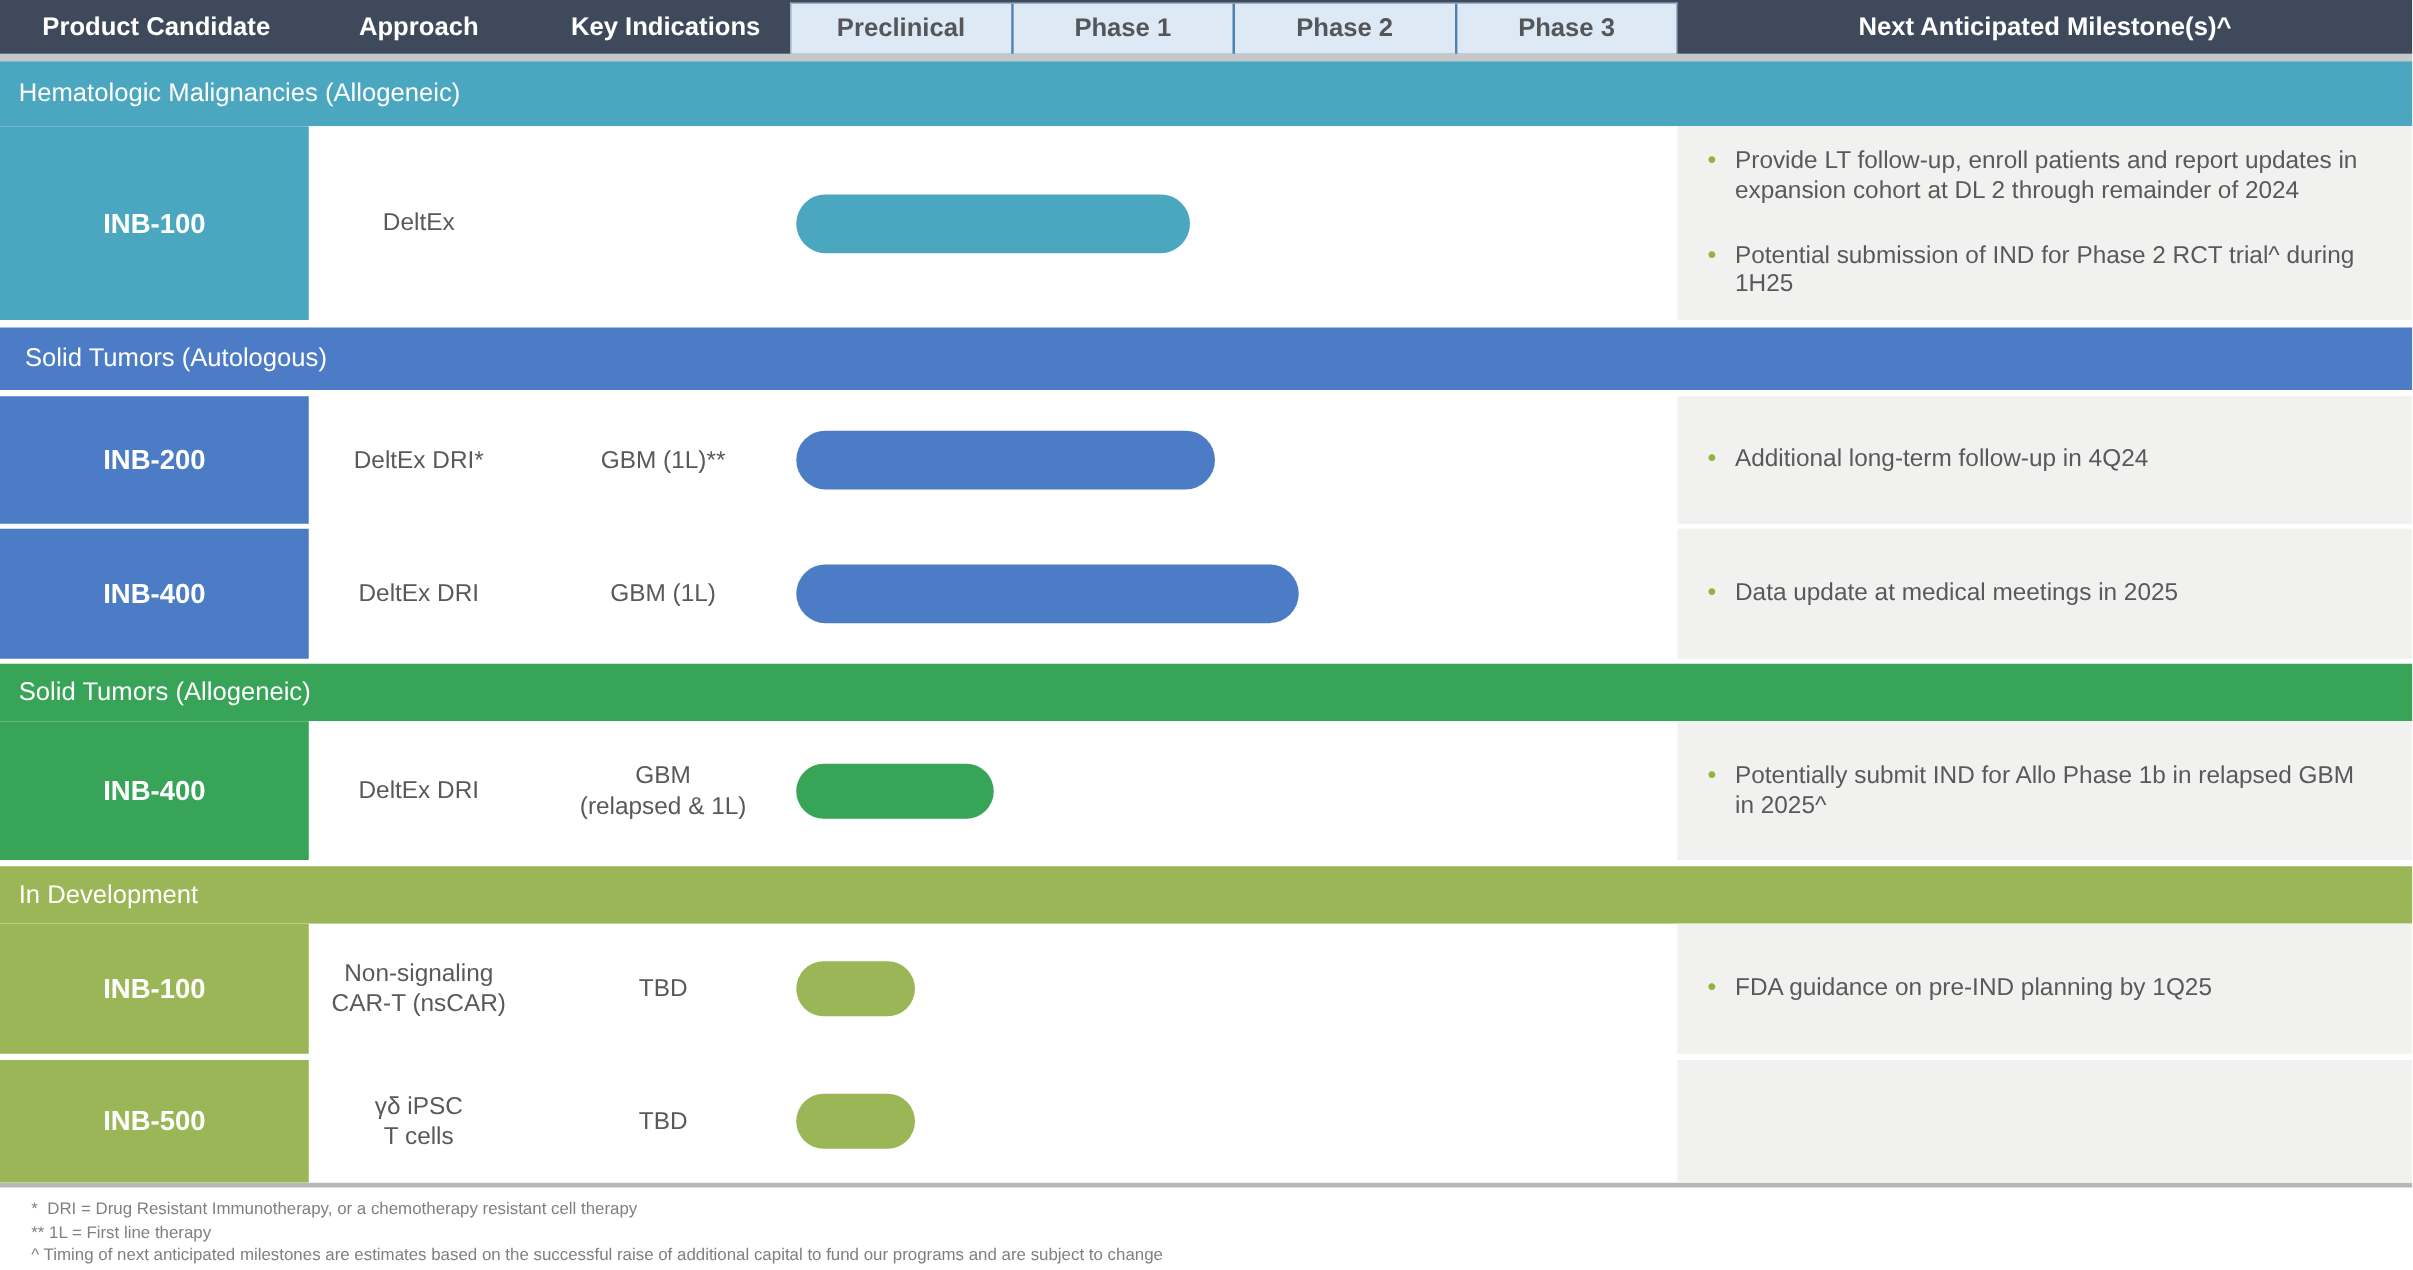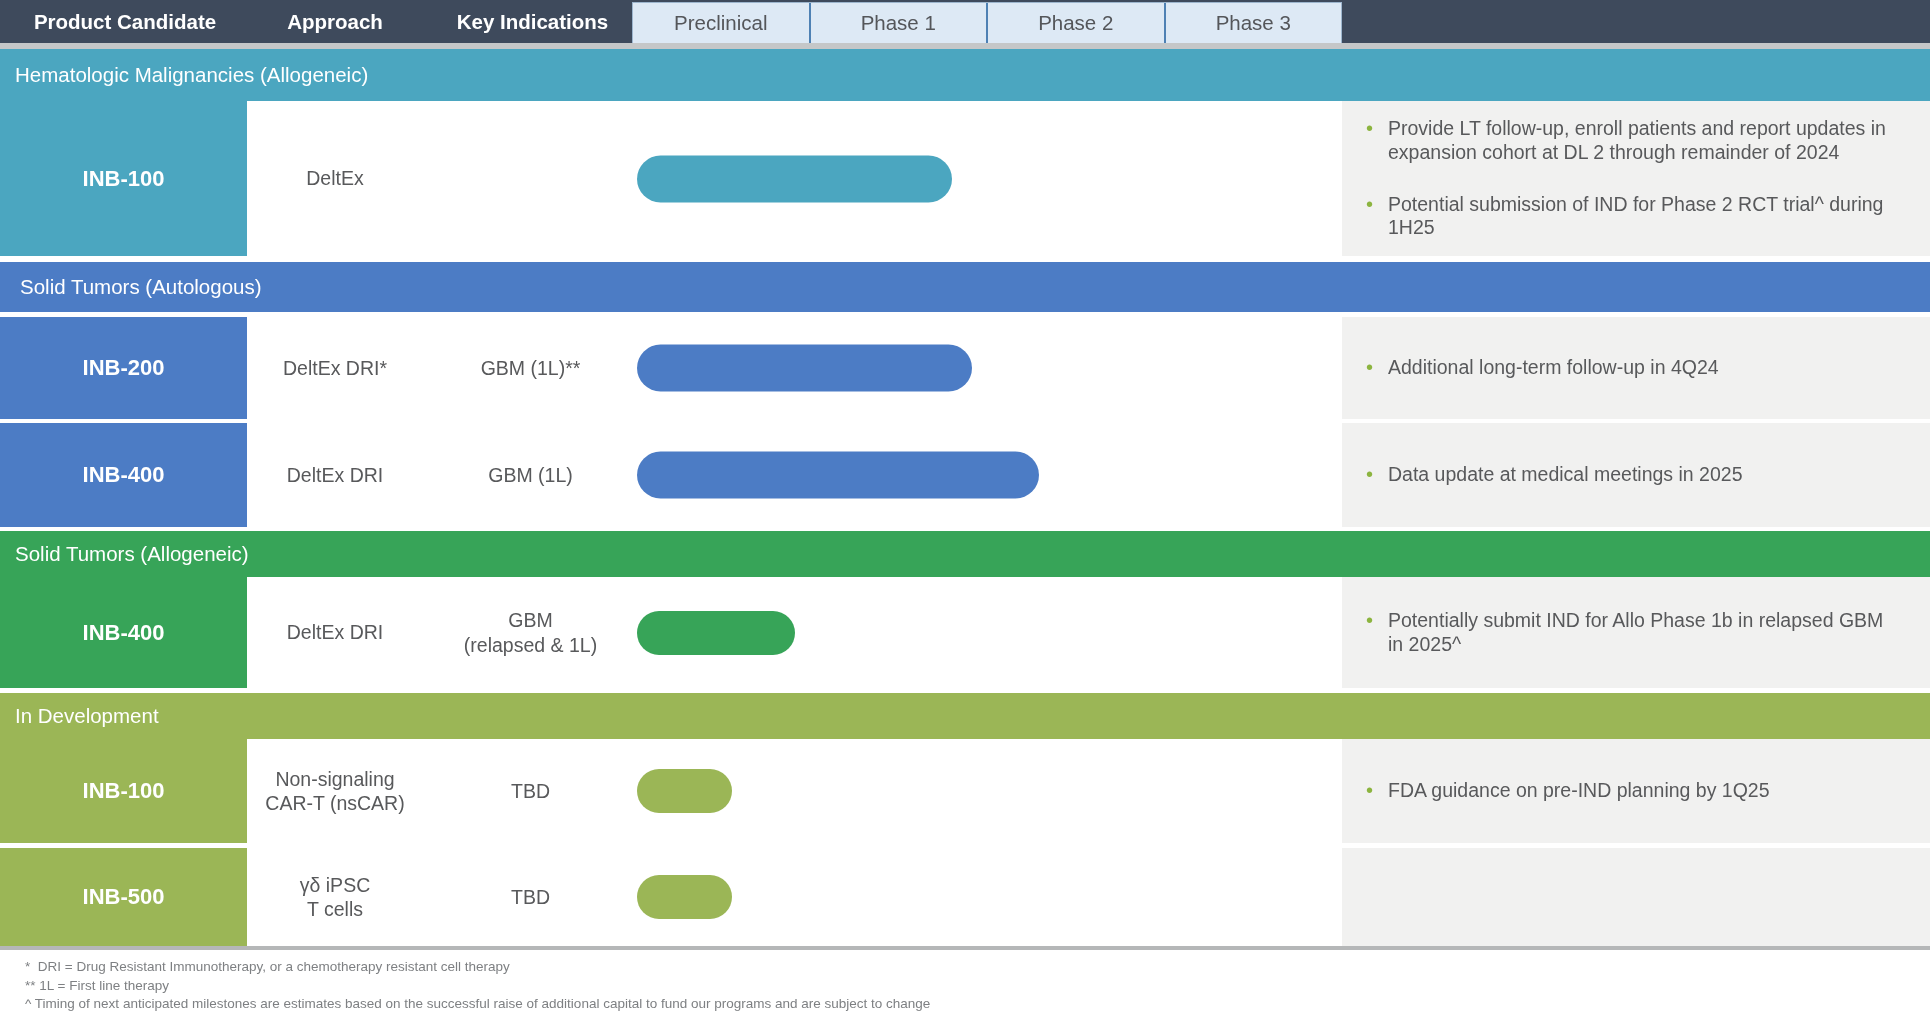--- a/index.html
+++ b/index.html
@@ -17,21 +17,21 @@
   .hlabel.product  { left:0;    width:250px; }
   .hlabel.approach { left:245px; width:180px; }
   .hlabel.indic    { left:430px; width:205px; }
   .hlabel.mile     { left:1342px; right:0; }
   .tabs {
     position:absolute; left:632px; top:2px; bottom:0; width:710px; display:flex;
     border:1px solid #9DB6CE; border-bottom:none;
   }
   .tab {
     flex:1; display:flex; align-items:center; justify-content:center;
-    background:#DDE9F5; color:#54565A; font-weight:normal; font-size:20.5px;
+    background:#DDE9F5; color:#54565A; font-weight:bold; font-size:20.5px;
     border-right:2px solid #4E81B4;
   }
   .tab:last-child { border-right:none; }
   .rule-top { height:6px; background:#C5C7C8; }
   .rule-bottom { height:4px; background:#B5B7B8; }
   
   .secbar {
     display:flex; align-items:center; padding-left:15px;
     color:#ffffff; font-weight:normal; font-size:20.5px;
   }
@@ -82,20 +82,21 @@
   <div class="header">
     <div class="hlabel product">Product Candidate</div>
     <div class="hlabel approach">Approach</div>
     <div class="hlabel indic">Key Indications</div>
     <div class="tabs">
       <div class="tab">Preclinical</div>
       <div class="tab">Phase 1</div>
       <div class="tab">Phase 2</div>
       <div class="tab">Phase 3</div>
     </div>
+    <div class="hlabel mile">Next Anticipated Milestone(s)^</div>
   </div>
   <div class="rule-top"></div>
 
   <div class="secbar sec-1" style="background: rgb(75, 166, 192);">Hematologic Malignancies (Allogeneic)</div>
 
   <div class="prow row-1">
     <div class="pbox" style="background: rgb(75, 166, 192);">INB-100</div>
     <div class="cell-approach">DeltEx</div>
     <div class="bar" style="left: 637px; width: 315px; height: 47px; background: rgb(75, 166, 192);"></div>
     <div class="mcell">

